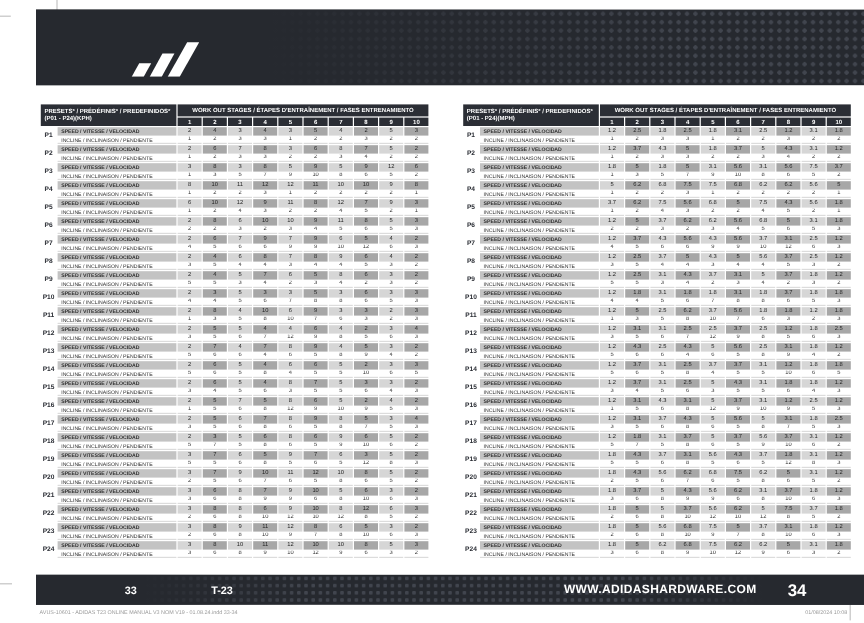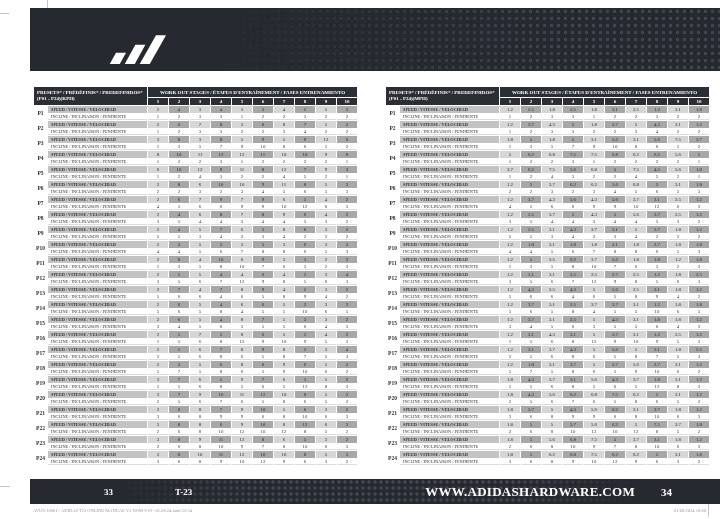--- a/index.html
+++ b/index.html
@@ -1,18 +1,18 @@
 <!DOCTYPE html>
 <html><head>
 <meta charset="utf-8">
 <style>
   * { margin:0; padding:0; box-sizing:border-box; }
   html,body { width:720px; height:519px; background:#ffffff; overflow:hidden;
               font-family:"Liberation Sans", sans-serif; }
-  .page { position:relative; width:720px; height:453px; background:#fff;font-family:Liberation Serif, serif; }
+  .page { position:relative; width:720px; height:453px; background:#fff; }
 
   
   .cm { position:absolute; background:#c4c4c4; }
   .cm-v1 { left:47px; top:0; width:1px; height:9px; }
   .cm-h1 { left:0; top:13px; width:9px; height:1px; }
   .cm-h2 { left:0; top:486px; width:10px; height:1px; }
   .cm-h3 { right:0; top:487px; width:8px; height:1px; }
   .cm-v2 { right:11px; top:504px; width:1px; height:13px; }
 
   
@@ -52,22 +52,22 @@
     background-color:#26292f;
     background-image:
       linear-gradient(to right, #26292f 0%, #26292f 13%, rgba(38,41,47,0) 32%,
                       rgba(38,41,47,0) 70%, #26292f 88%),
       radial-gradient(circle, #41454e 1.5px, transparent 1.8px);
     background-size:100% 100%, 6px 6px;
     display:flex; align-items:center; }
   .pg-left { margin-left:74px; font-size:9px; font-weight:bold; }
   .doc-code { margin-left:62px; font-size:9px; font-weight:bold; }
   .fb-spacer { flex:1; }
-  .website { font-size:13px; font-weight:bold; letter-spacing:.3px; }
-  .pg-right { margin:0 48px 0 26px; font-size:11px; font-weight:bold; }
+  .website { font-size:10px; font-weight:bold; letter-spacing:.3px; }
+  .pg-right { margin:0 48px 0 26px; font-size:14px; font-weight:bold; }
 
   
   .printline { position:absolute; left:33px; right:14px; top:508px; display:flex;
                justify-content:space-between; font-size:4.5px; color:#9a9a9a; }
 </style>
 </head>
 <body>
 
 <div class="page">
 

